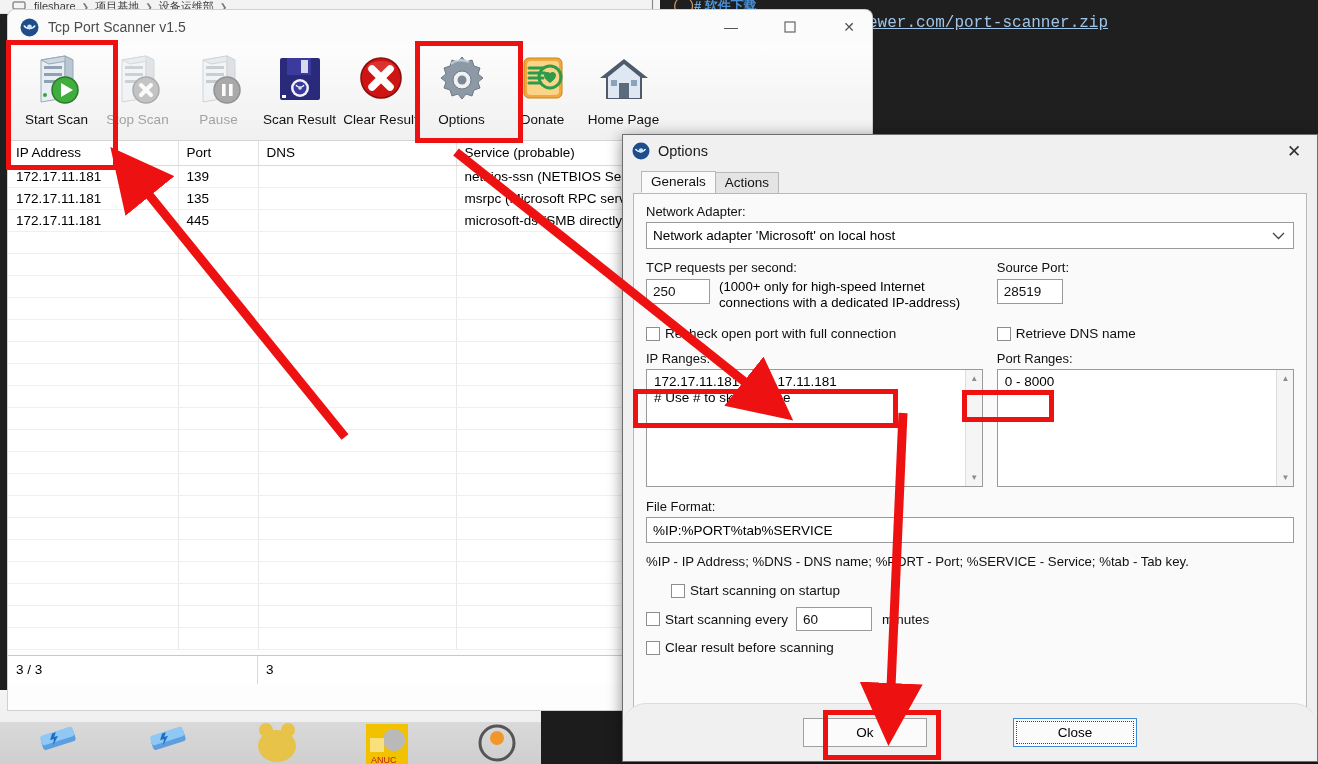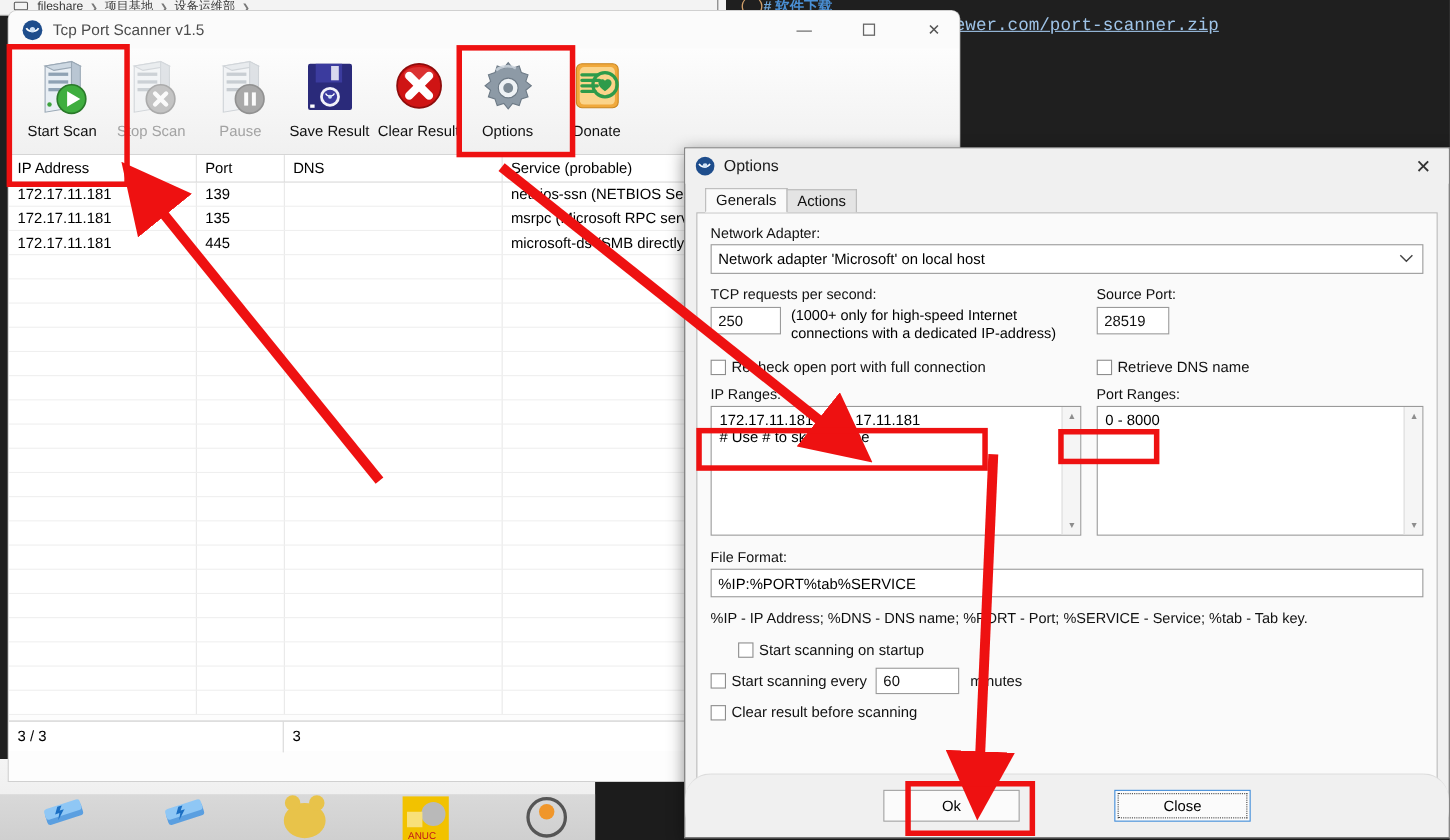--- a/index.html
+++ b/index.html
@@ -386,21 +386,21 @@
           <rect x="8" y="6" width="40" height="42" rx="2" fill="#2a2a7a"></rect>
           <rect x="15" y="6" width="24" height="17" fill="#3b3b9e"></rect>
           <rect x="29" y="8" width="7" height="13" fill="#d8d8ee"></rect>
           <circle cx="28" cy="36" r="9" fill="#f2f2fa"></circle>
           <circle cx="28" cy="36" r="6.5" fill="#3b3b9e"></circle>
           <path d="M24 33c1.6 3.2 6.4 3.2 8 0" stroke="#fff" stroke-width="1.3" fill="none"></path>
           <circle cx="28" cy="36" r="1.8" fill="#cfe2f7"></circle>
           <rect x="10" y="43" width="4" height="3" fill="#fff"></rect>
         </svg>
       </span>
-      <span class="lbl">Save Result</span>
+      <span class="lbl">Scan Result</span>
     </div>
 
     <div class="tbtn">
       <span class="glyph">
         <svg width="56" height="56" viewBox="0 0 56 56">
           <circle cx="28" cy="26" r="20" fill="#cf1414"></circle>
           <circle cx="28" cy="26" r="20" fill="none" stroke="#8e0c0c" stroke-width="1.6"></circle>
           <ellipse cx="28" cy="16" rx="14" ry="7" fill="#e85050" opacity=".5"></ellipse>
           <path d="M19 17 L37 35 M37 17 L19 35" stroke="#fff" stroke-width="7.5" stroke-linecap="round"></path>
         </svg>
@@ -428,20 +428,32 @@
           <rect x="9" y="6" width="38" height="40" rx="5" fill="#f0a93c" stroke="#c9851f"></rect>
           <rect x="12" y="9" width="32" height="34" rx="4" fill="#fbd48a"></rect>
           <path d="M14 16h14M14 21h16M14 26h14M14 31h12" stroke="#2e9b4a" stroke-width="3" stroke-linecap="round"></path>
           <circle cx="35" cy="25" r="11" fill="none" stroke="#2e9b4a" stroke-width="3"></circle>
           <path d="M35 31c-4-3-6-5-6-7.5 0-2 1.6-3.5 3.4-3.5 1.2 0 2.1.6 2.6 1.3.5-.7 1.4-1.3 2.6-1.3 1.8 0 3.4 1.5 3.4 3.5 0 2.5-2 4.5-6 7.5z" fill="#2e9b4a"></path>
         </svg>
       </span>
       <span class="lbl">Donate</span>
     </div>
 
+    <div class="tbtn">
+      <span class="glyph">
+        <svg width="56" height="56" viewBox="0 0 56 56">
+          <path d="M28 7 L52 26 L46 26 L46 47 L10 47 L10 26 L4 26 Z" fill="#4d5b6b"></path>
+          <path d="M28 12 L44 25 L44 46 L12 46 L12 25 Z" fill="#dfe8f2"></path>
+          <rect x="23" y="31" width="10" height="15" fill="#5c6b7c"></rect>
+          <rect x="15" y="28" width="6" height="6" fill="#8aa3bd"></rect>
+          <rect x="35" y="28" width="6" height="6" fill="#8aa3bd"></rect>
+        </svg>
+      </span>
+      <span class="lbl">Home Page</span>
+    </div>
   </div>
 
   <div id="results">
     <table>
       <colgroup>
           <col class="col-ip">
           <col class="col-port">
           <col class="col-dns">
           <col class="col-svc">
         </colgroup>

